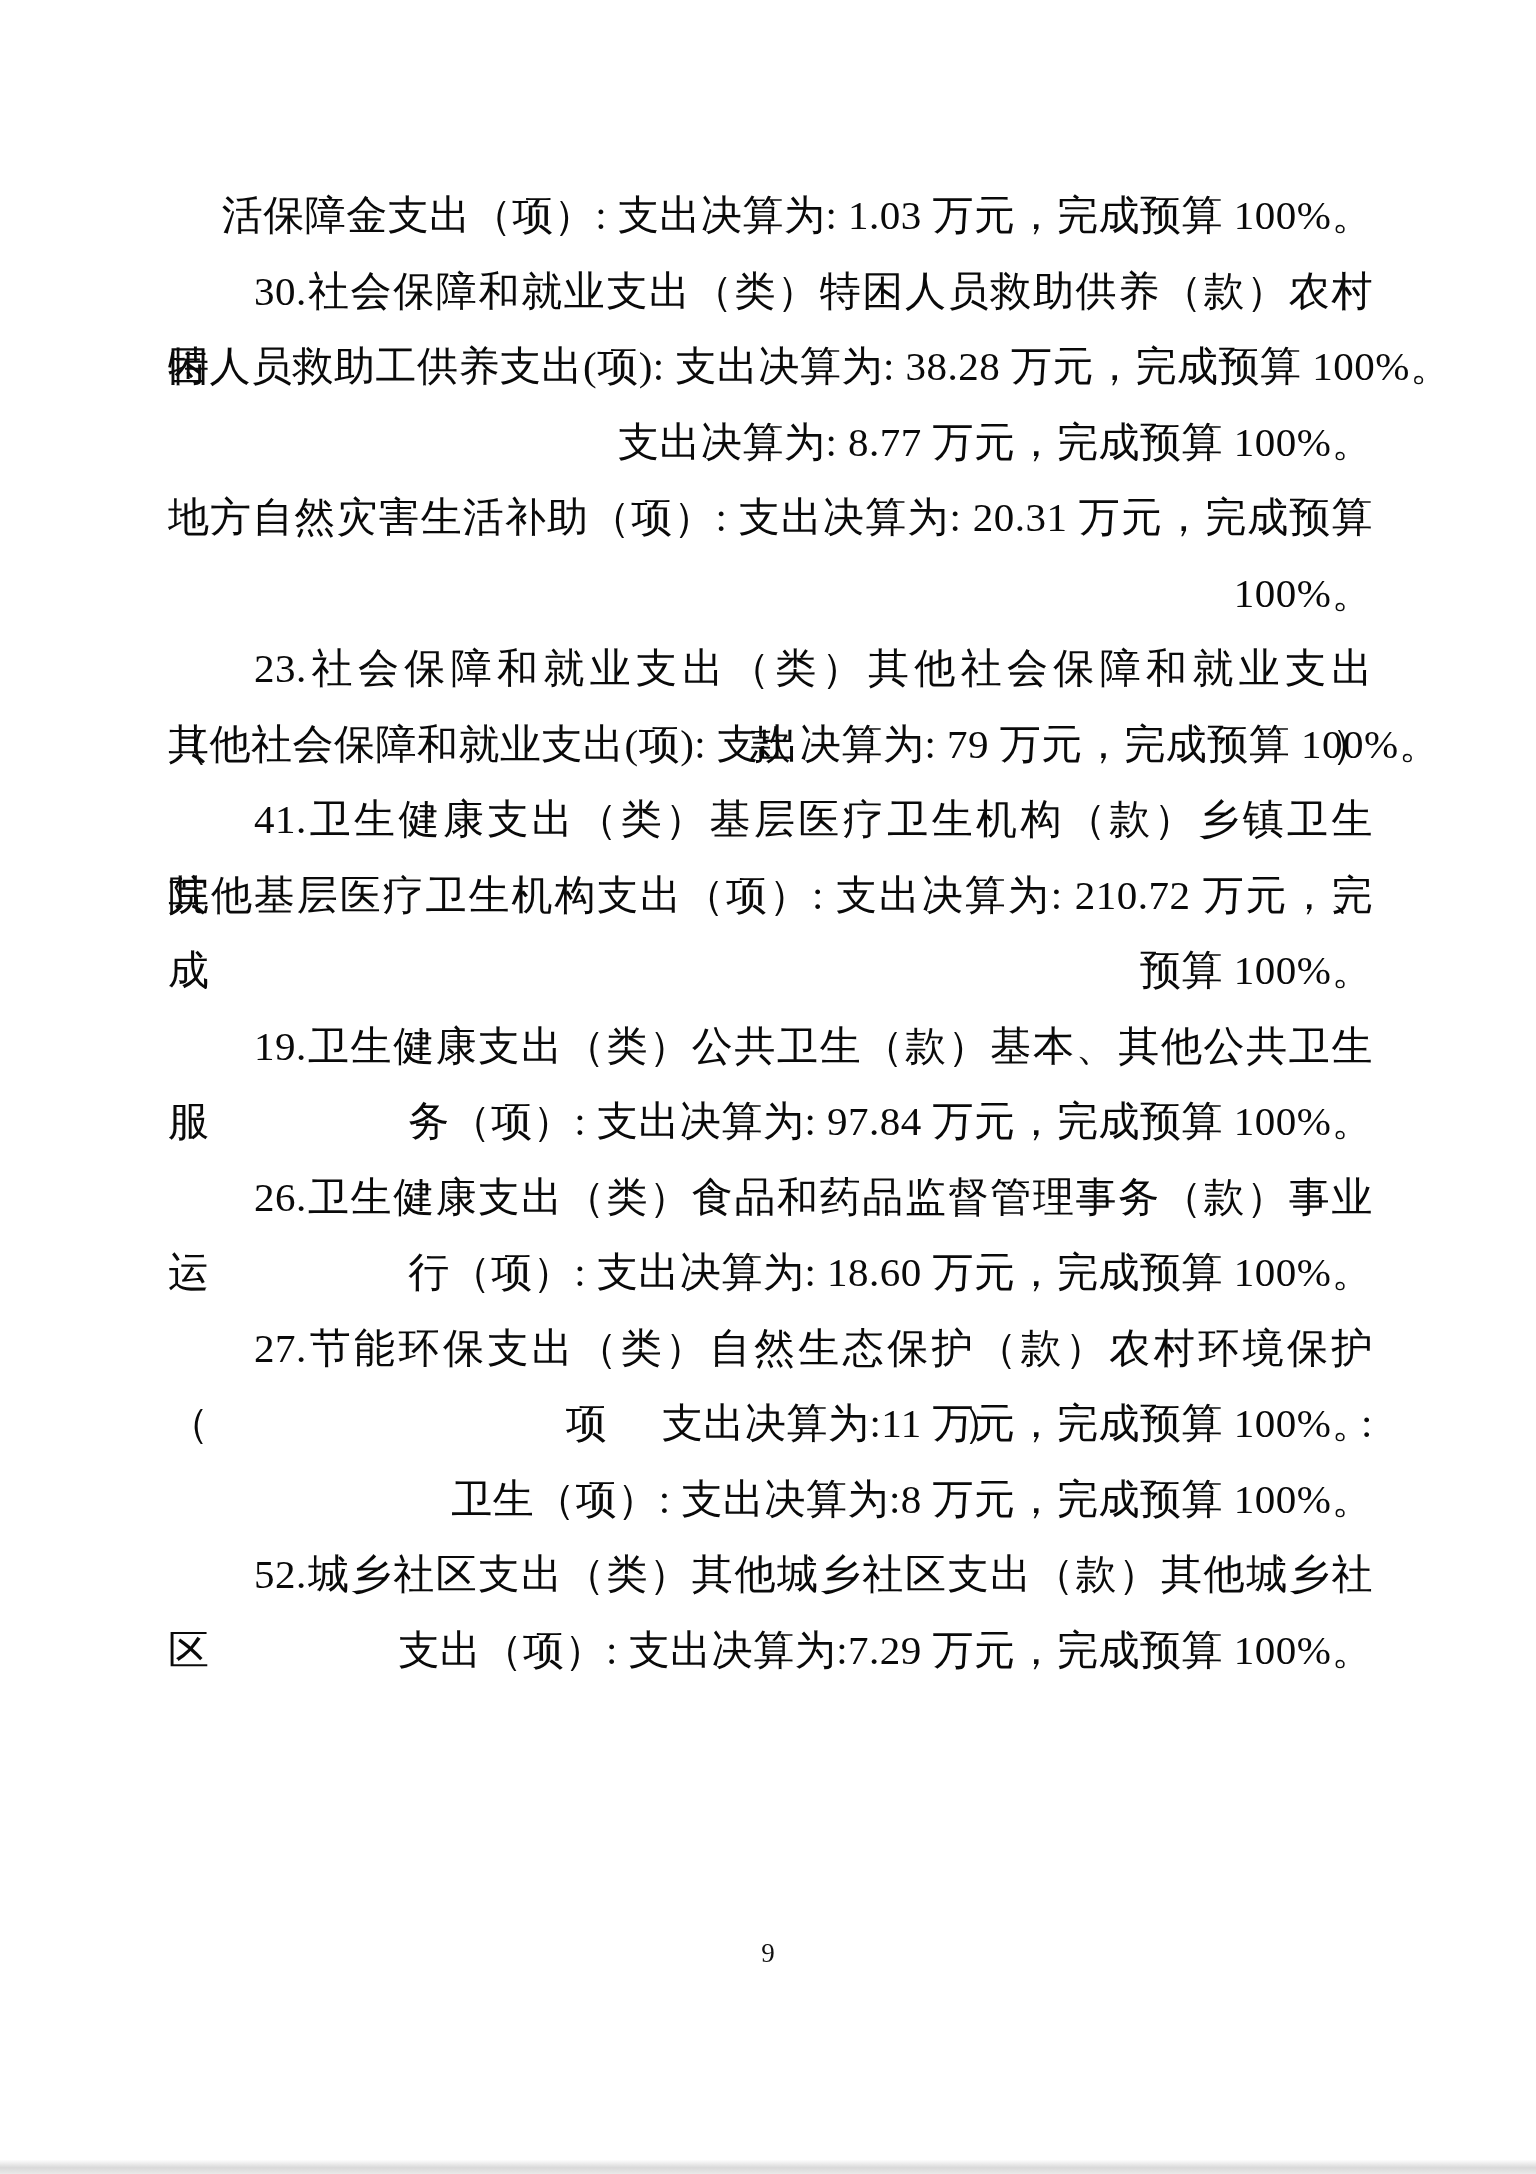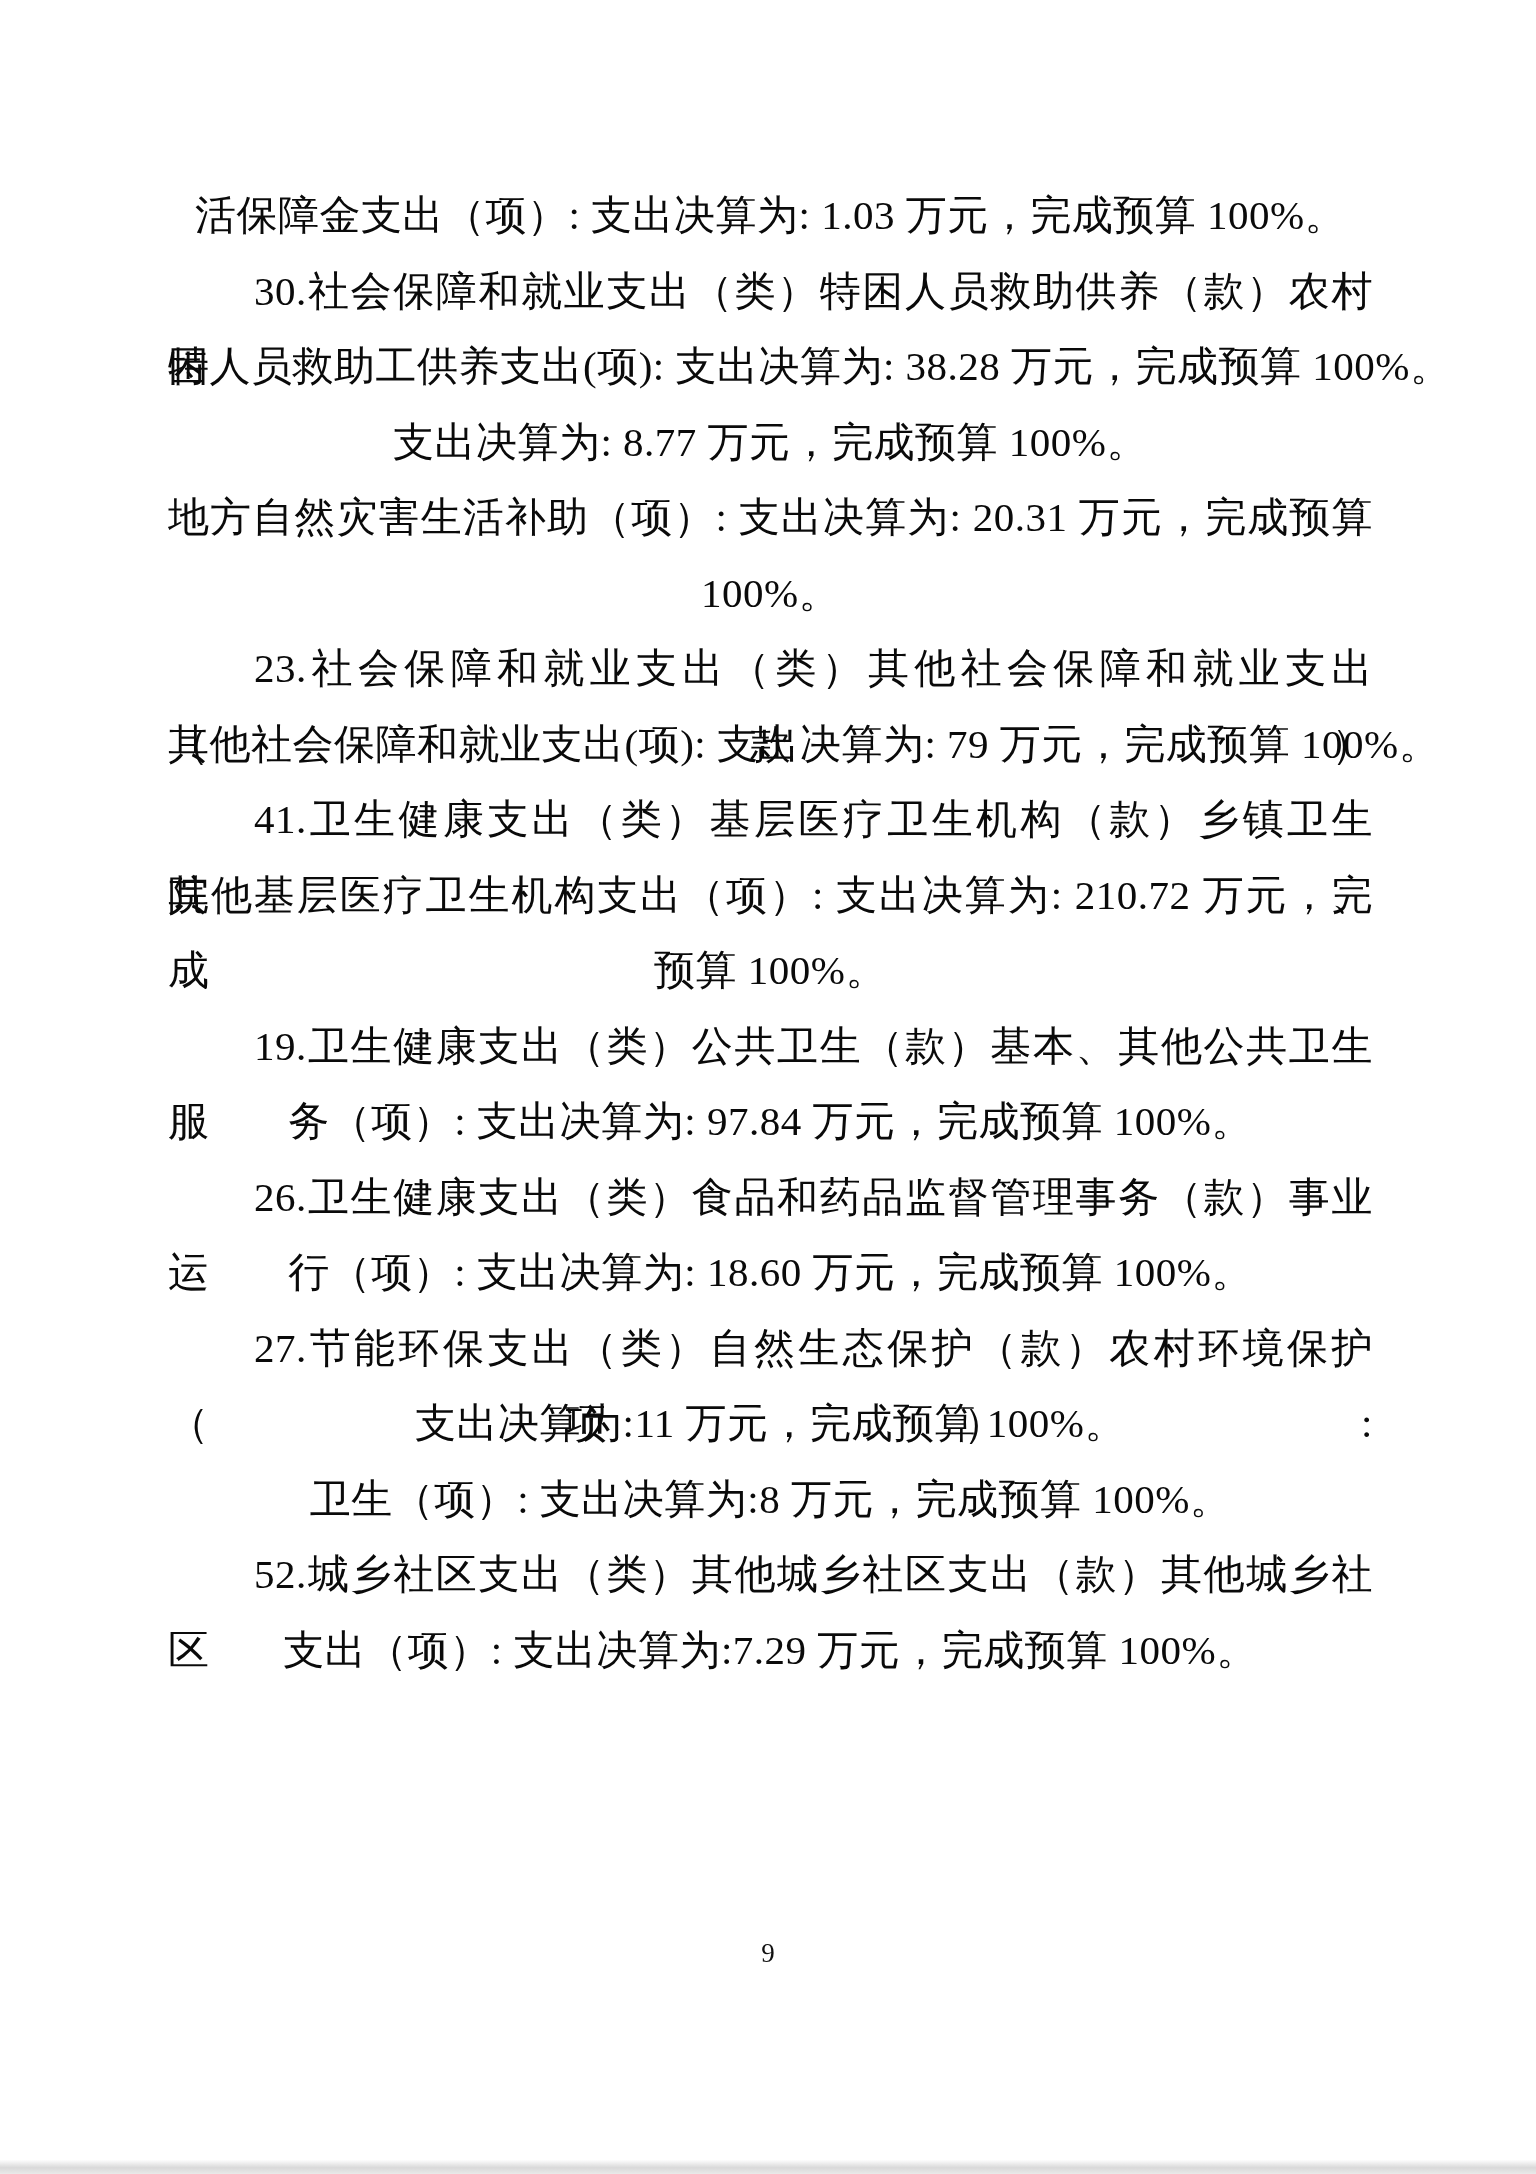--- a/index.html
+++ b/index.html
@@ -22,21 +22,21 @@
     top: 178px;
     width: 1205px;
   }
   .line {
     font-size: 41px;
     line-height: 75.5px;
     height: 75.5px;
     white-space: nowrap;
     overflow: visible;
     letter-spacing: 0.5px;
-    text-align: center;
+    text-align: right;
   }
   .line.indent {
     text-indent: 86px;
   }
   .line.justify {
     text-align: justify;
     text-align-last: justify;
     white-space: normal;
   }
   .page-number {

